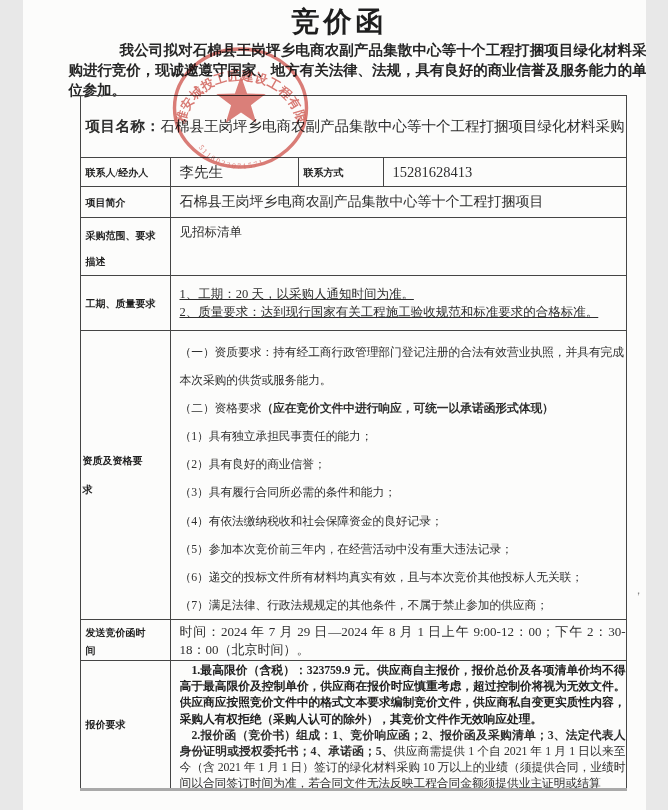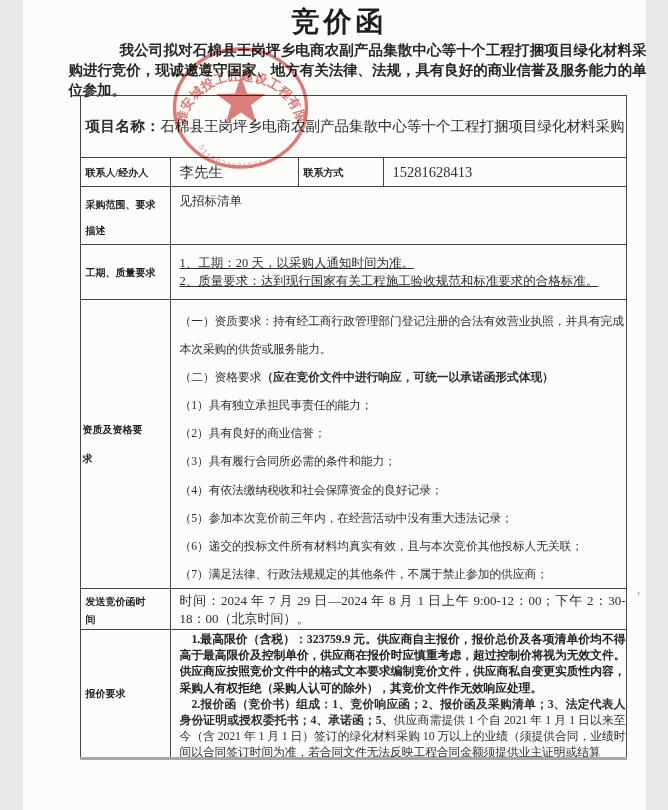--- a/index.html
+++ b/index.html
@@ -78,20 +78,24 @@
     <tbody>
         <tr class="r1" style="height:62px">
       <td colspan="4"><b>项目名称：</b><span>石棉县王岗坪乡电商农副产品集散中心等十个工程打捆项目绿化材料采购</span></td>
     </tr>
     <tr class="r3" style="height:29px">
       <td class="lbl">联系人/经办人</td>
       <td class="val">李先生</td>
       <td class="lbl">联系方式</td>
       <td class="val">15281628413</td>
     </tr>
+    <tr class="r4" style="height:31px">
+      <td class="lbl">项目简介</td>
+      <td colspan="3" class="val">石棉县王岗坪乡电商农副产品集散中心等十个工程打捆项目</td>
+    </tr>
     <tr class="r5" style="height:54px">
       <td class="lbl pre">采购范围、要求
 描述</td>
       <td colspan="3" class="val top">见招标清单</td>
     </tr>
     <tr class="r6" style="height:55px">
       <td class="lbl">工期、质量要求</td>
       <td colspan="3" class="val">
         <div>1、工期：20 天，以采购人通知时间为准。</div>
         <div>2、质量要求：达到现行国家有关工程施工验收规范和标准要求的合格标准。</div>

